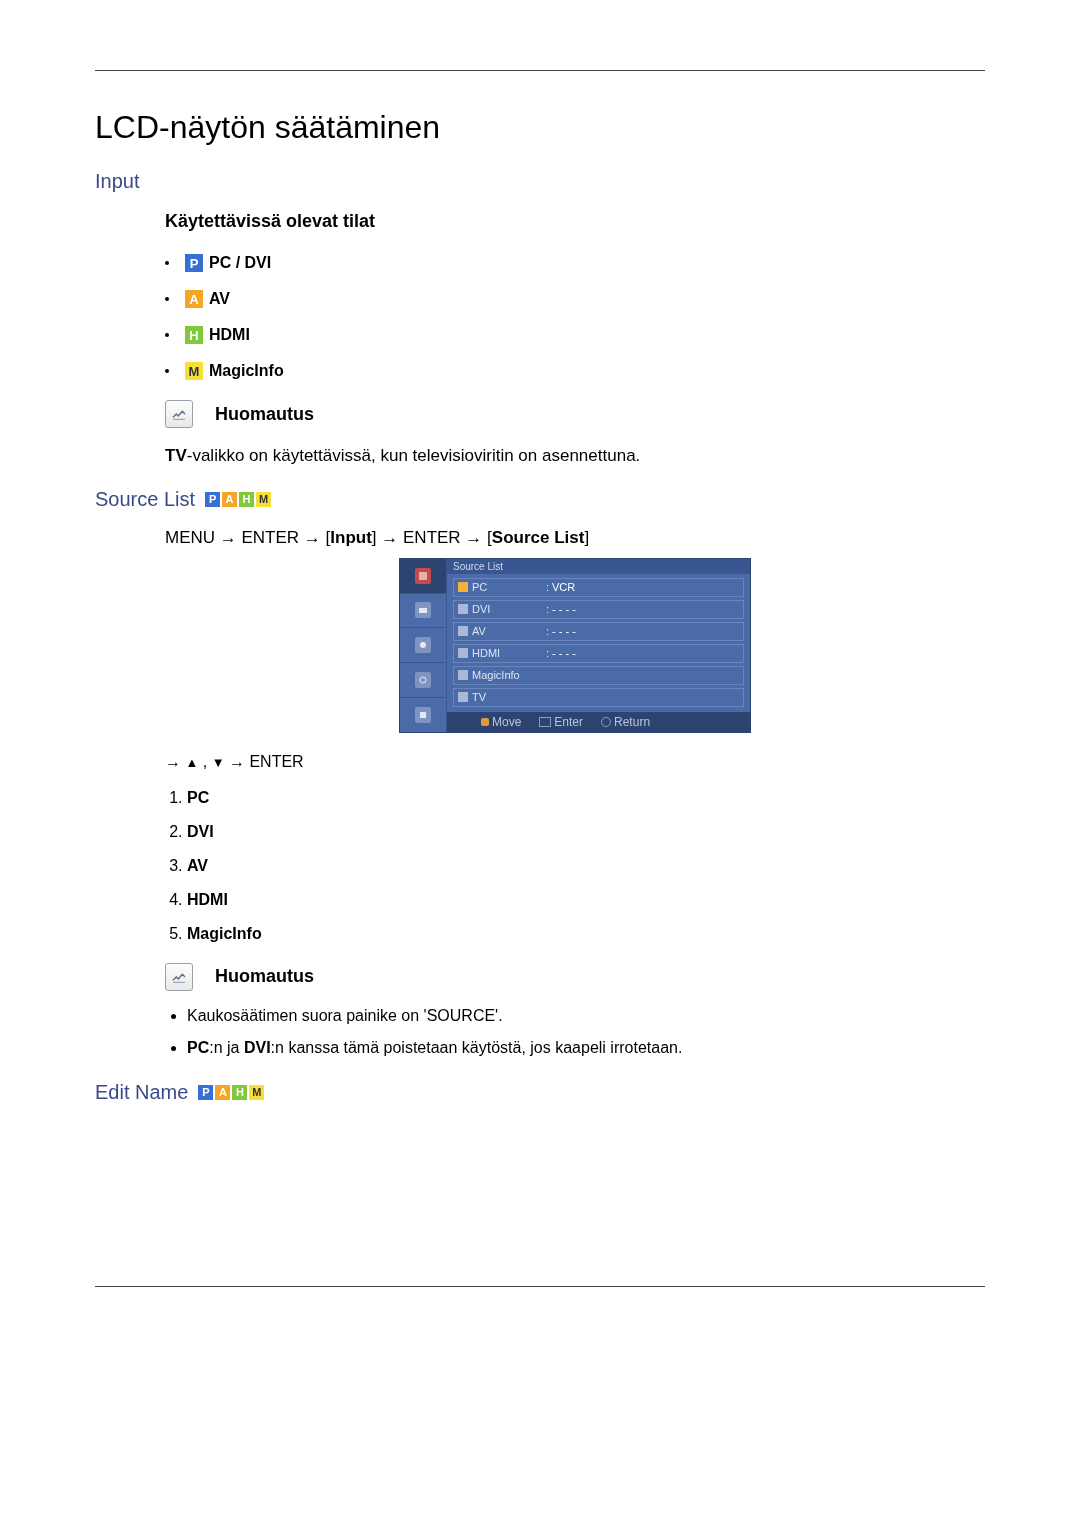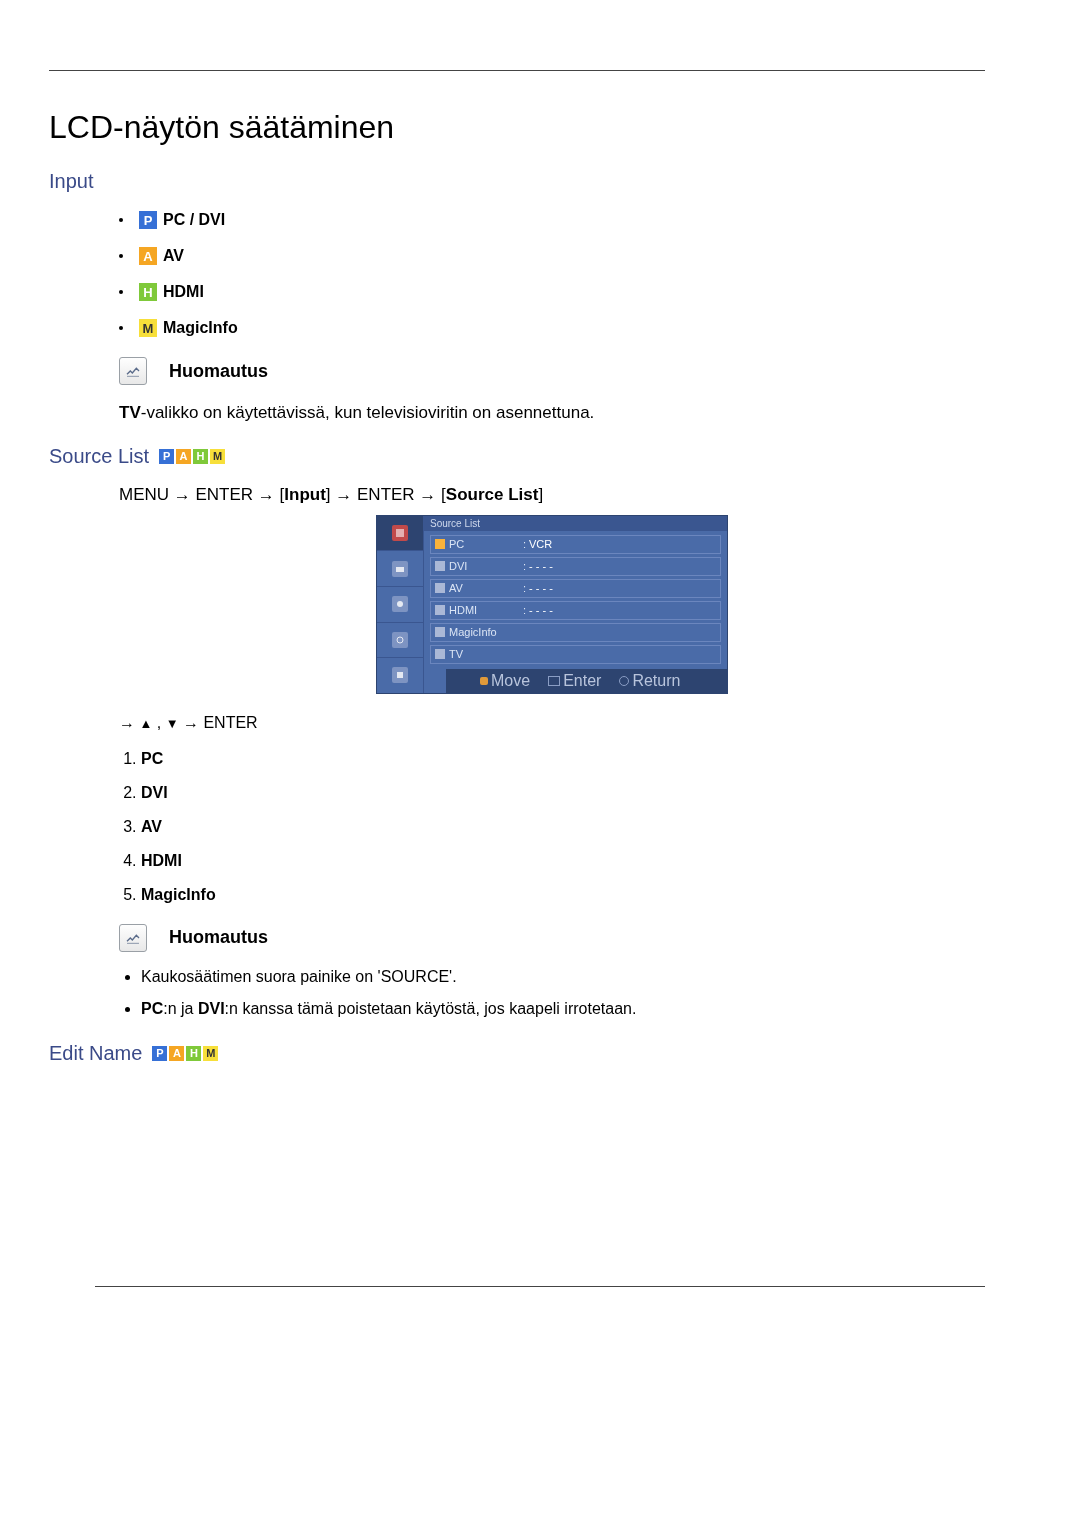--- a/index.html
+++ b/index.html
@@ -7,21 +7,21 @@
     padding: 0;
     background: #fff;
     font-family: Arial, Helvetica, sans-serif;
     color: #000;
     font-size: 18px;
   }
   .page {
     width: 1080px;
     height: 1347px;
     box-sizing: border-box;
-    padding: 70px 95px 50px 49px;
+    padding: 70px 95px 50px 95px;
     position: relative;
   }
   .rule {
     border-top: 1px solid #444;
     margin-bottom: 38px;
   }
   .bottom-rule {
     border-top: 1px solid #444;
     position: absolute;
     left: 95px;
@@ -160,23 +160,22 @@
     position:relative;
   }
   .osd-row .lab { flex: 0 0 70px; }
   .osd-row .col2 { width:2px; }
   .osd-row .val { flex:1; text-align:left; color:#fff; }
   .osd-footer {
     background:#2d4470;
     display:flex;
     gap:18px;
     padding:3px 0 3px 34px;
-    font-size:16px;
+    font-size:12px;
     color:#b8c4dc;
-    margin-left:22px;
   }
   .osd-footer span { display:flex; align-items:center; gap:3px;}
   .osd-footer .fic { width:8px;height:8px; background:#e09a3a; border-radius:2px; display:inline-block;}
   .osd-footer .fic2 { width:10px;height:8px; border:1px solid #8a9dc4; display:inline-block;}
   .osd-footer .fic3 {
     width:8px;height:8px; border:1px solid #8a9dc4; border-radius:50%;
     display:inline-block; position:relative;
   }
   .nav-hint {
     font-size: 16px;
@@ -206,20 +205,21 @@
 <body>
 
 <div class="page">
   <div class="rule"></div>
 
   <h1 class="title">LCD-näytön säätäminen</h1>
 
   <h2 class="section">Input</h2>
 
   <div class="indent1">
+    <h3 class="subhead">Käytettävissä olevat tilat</h3>
 
     <ul class="modes">
       <li>
         <span class="dot"></span>
         <span class="mode-icon p">P</span>
         <b>PC / DVI</b>
       </li>
       <li>
         <span class="dot"></span>
         <span class="mode-icon a">A</span>

